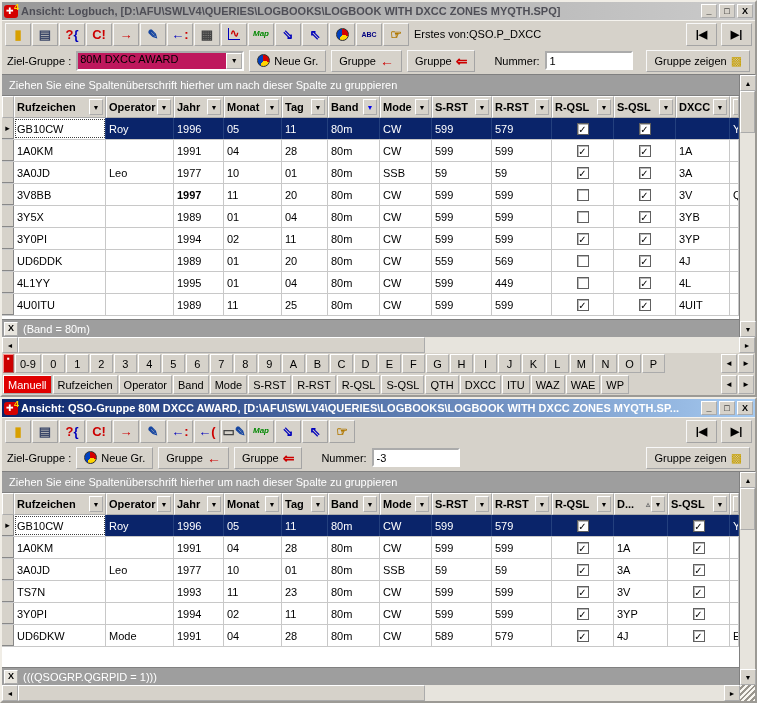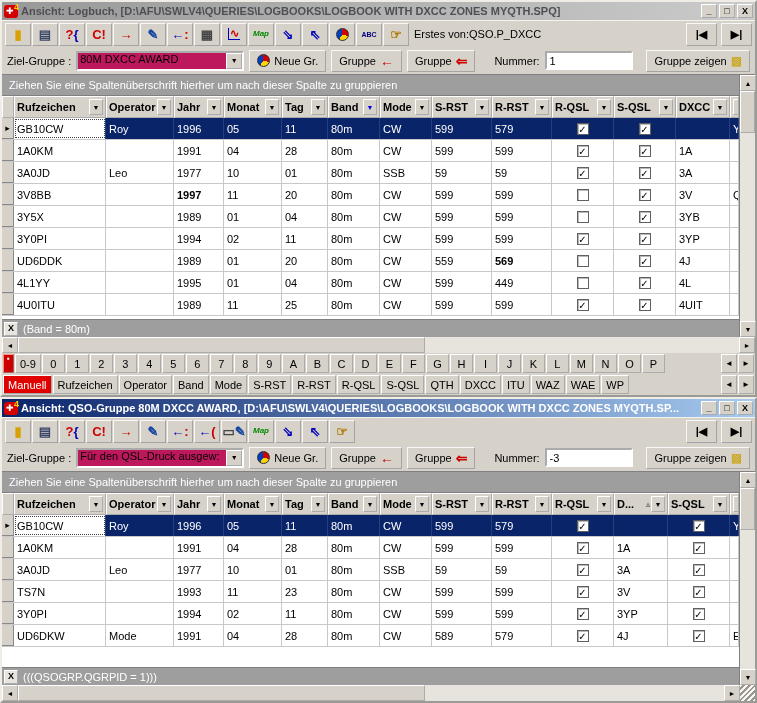--- a/index.html
+++ b/index.html
@@ -388,21 +388,21 @@
           <div class="grow" data-name="table-row">
             <div class="rsel" data-name="row-selector"></div>
             <div class="gcell" data-name="cell-rufzeichen" style="width: 92px;">UD6DDK</div>
             <div class="gcell" data-name="cell-operator" style="width: 68px;"></div>
             <div class="gcell" data-name="cell-jahr" style="width: 50px;">1989</div>
             <div class="gcell" data-name="cell-monat" style="width: 58px;">01</div>
             <div class="gcell" data-name="cell-tag" style="width: 46px;">20</div>
             <div class="gcell" data-name="cell-band" style="width: 52px;">80m</div>
             <div class="gcell" data-name="cell-mode" style="width: 52px;">CW</div>
             <div class="gcell" data-name="cell-s-rst" style="width: 60px;">559</div>
-            <div class="gcell" data-name="cell-r-rst" style="width: 60px; font-weight: bold;">569</div>
+            <div class="gcell" data-name="cell-r-rst" style="width: 60px;">569</div>
             <div class="gcell ck" data-name="cell-r-qsl" style="width: 62px;">
               <span class="cb" data-name="qsl-checkbox"></span>
             </div>
             <div class="gcell ck" data-name="cell-s-qsl" style="width: 62px;">
               <span class="cb" data-name="qsl-checkbox">✓</span>
             </div>
             <div class="gcell" data-name="cell-dxcc" style="width: 54px;">4J</div>
             <div class="gcell" data-name="cell-q" style="flex: 1 1 0%; min-width: 0px;"></div>
           </div>
           <div class="grow" data-name="table-row">
@@ -612,24 +612,20 @@
         </button>
       </span>
     <span class="navpair" data-name="record-nav">
       <button data-name="first-record-button">|◀</button>
       <button data-name="last-record-button">▶|</button>
     </span>
   </div>
 
   <div class="zrow" data-name="group-controls-row">
     <span class="zlabel" data-name="ziel-gruppe-label">Ziel-Gruppe :</span>
-    <span class="combo" data-name="ziel-gruppe-combobox">
-      <span class="txt" data-name="combobox-value">Für den QSL-Druck ausgew:</span>
-      <button class="dbtn" data-name="combobox-dropdown-icon">▼</button>
-    </span>
     <button class="zbtn" data-name="neue-gruppe-button">
       <span class="pie" data-name="new-group-icon"></span>
       <span data-name="neue-gruppe-label">Neue Gr.</span>
     </button>
     <button class="zbtn" data-name="gruppe-add-button">
       <span data-name="gruppe-add-label">Gruppe</span>
       <span class="red-arr" data-name="single-left-arrow-icon">←</span>
     </button>
     <button class="zbtn" data-name="gruppe-add-all-button">
       <span data-name="gruppe-add-all-label">Gruppe</span>

